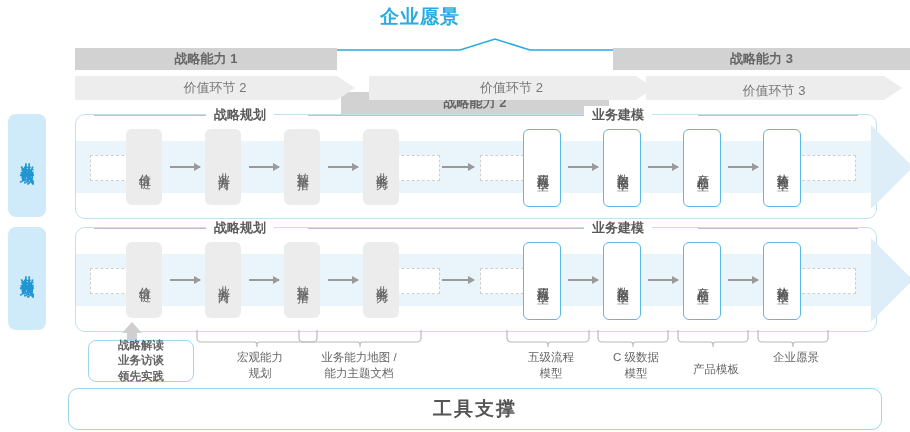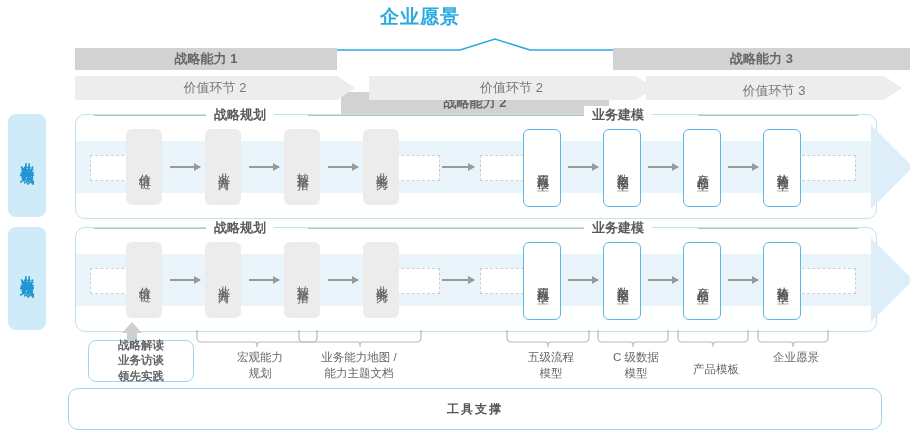--- a/index.html
+++ b/index.html
@@ -108,21 +108,21 @@
   }
 
   
   #tool-box{
     position:absolute;left:68px;top:388px;width:812px;height:40px;
     border:1px solid #9ed5ef;border-radius:10px;background:#fff;
   }
   #tool-label{
     position:absolute;left:0;top:0;width:812px;height:40px;
     display:flex;align-items:center;justify-content:center;
-    font-size:12px;font-weight:bold;color:#555;letter-spacing:2px;
+    font-size:19px;font-weight:bold;color:#555;letter-spacing:2px;
   }
 </style>
 </head>
 <body>
 
 <div id="vision-row" class="abs">
   <div class="vision-title" id="vision-enterprise">企业愿景</div>
 </div>
 
 <svg id="tent" class="abs" viewBox="0 0 840 14">

